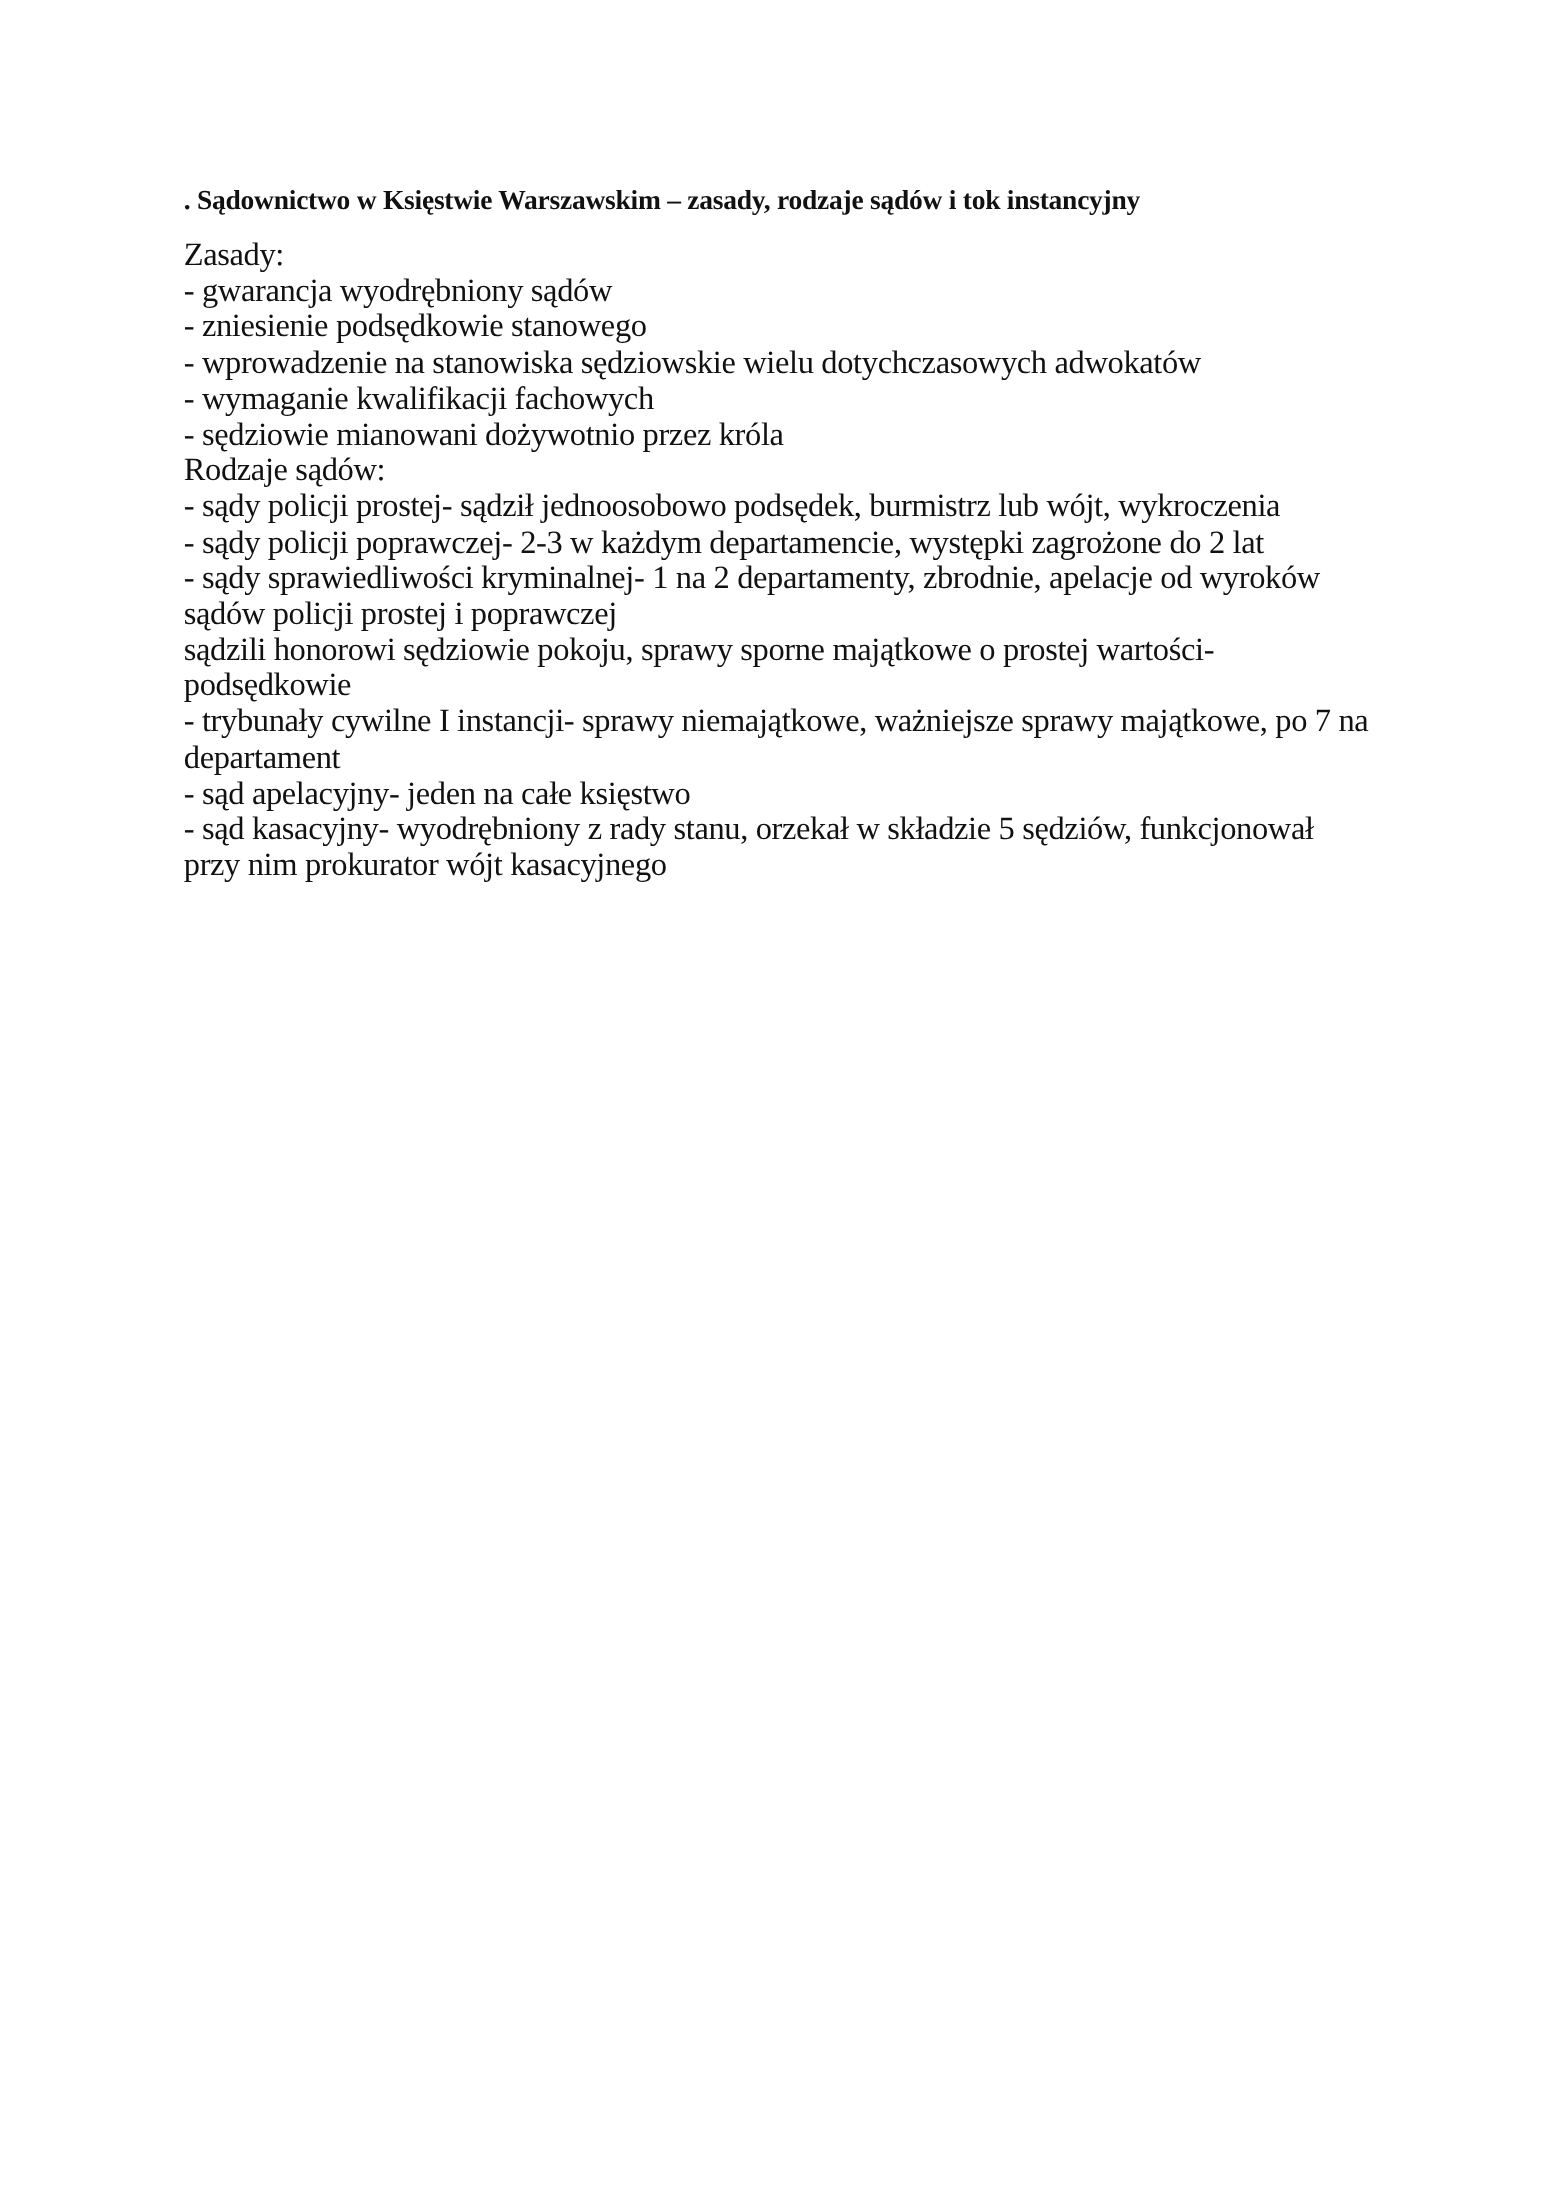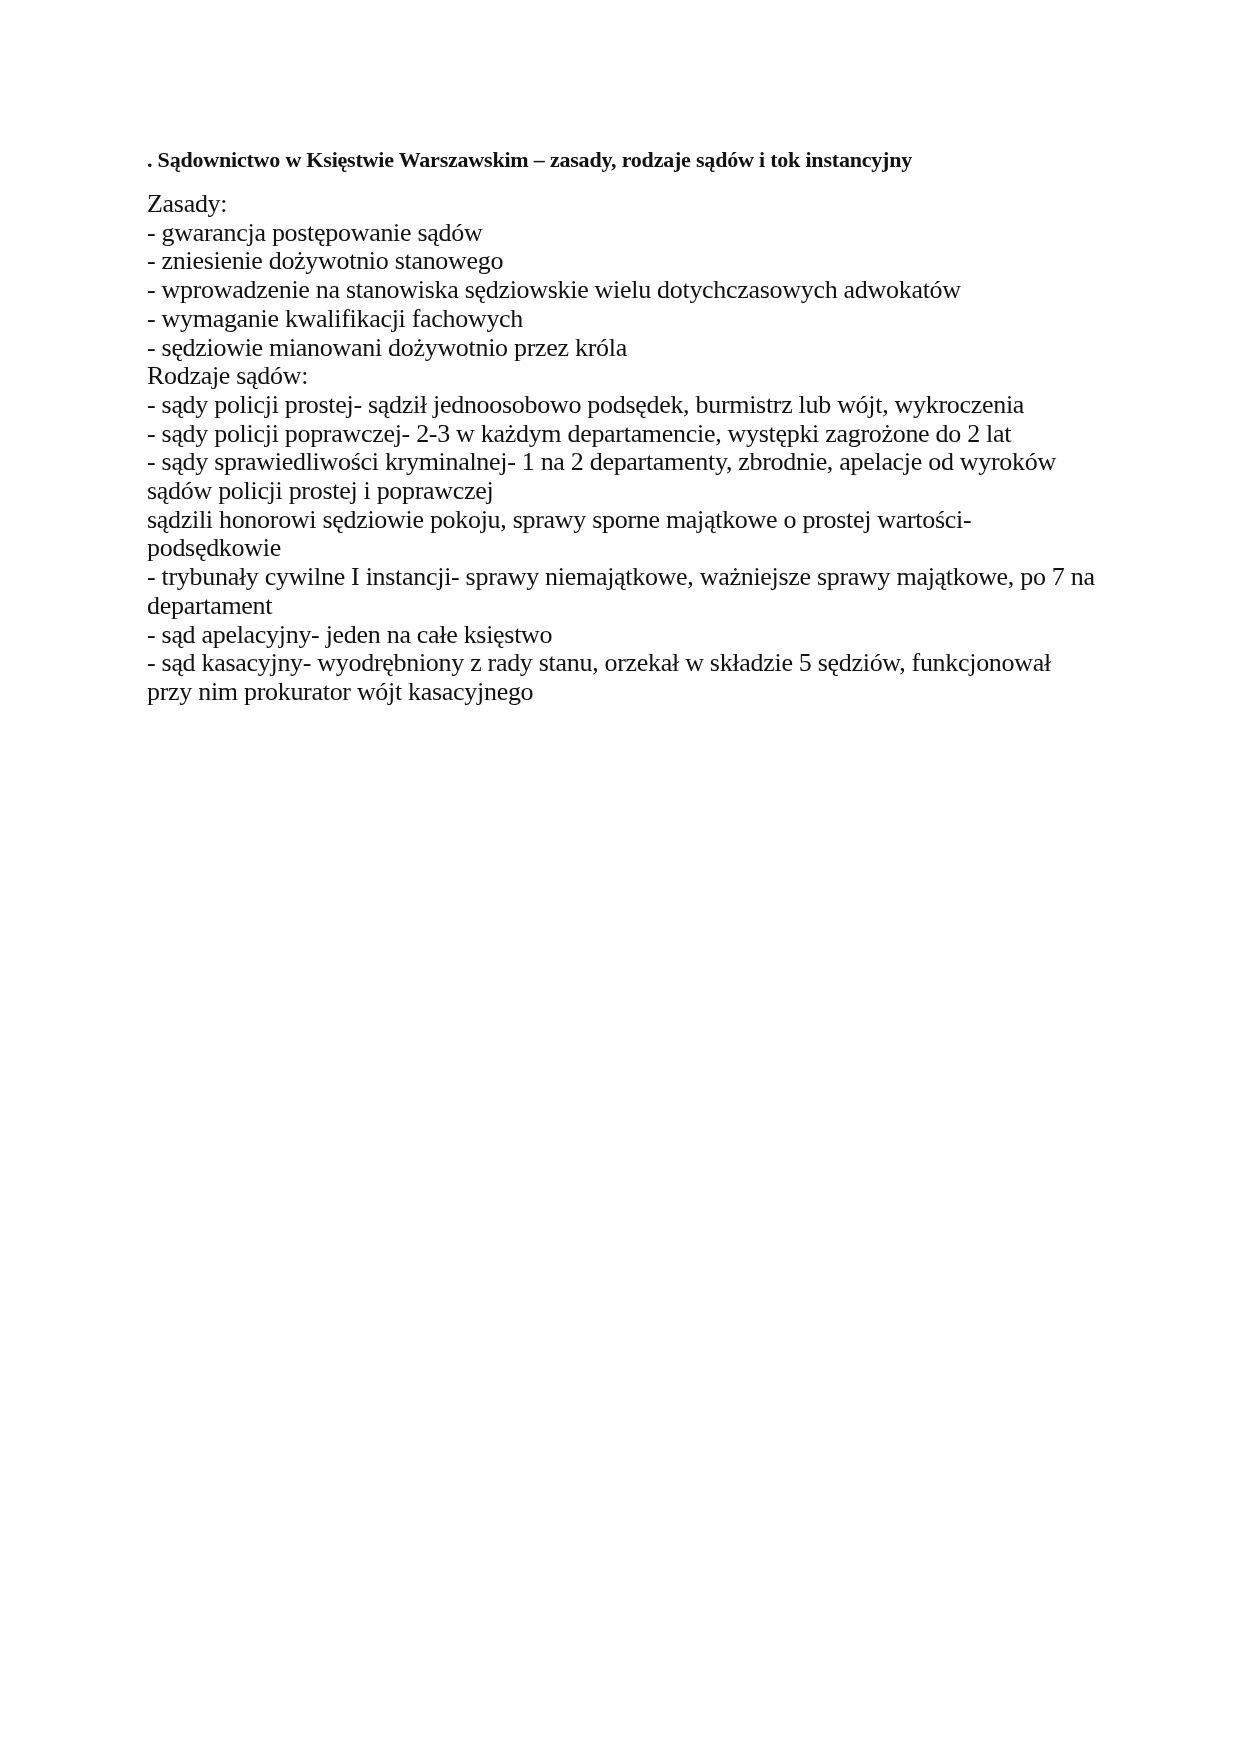--- a/index.html
+++ b/index.html
@@ -20,22 +20,22 @@
   }
 </style>
 </head>
 <body>
 
 <div class="page">
   <div class="doc">
     <div class="title">. Sądownictwo w Księstwie Warszawskim – zasady, rodzaje sądów i tok instancyjny</div>
     <div>
       <p class="line">Zasady:</p>
-      <p class="line">- gwarancja postępowanie sądów</p>
-      <p class="line">- zniesienie dożywotnio stanowego</p>
+      <p class="line">- gwarancja wyodrębniony sądów</p>
+      <p class="line">- zniesienie podsędkowie stanowego</p>
       <p class="line">- wprowadzenie na stanowiska sędziowskie wielu dotychczasowych adwokatów</p>
       <p class="line">- wymaganie kwalifikacji fachowych</p>
       <p class="line">- sędziowie mianowani dożywotnio przez króla</p>
       <p class="line">Rodzaje sądów:</p>
       <p class="line">- sądy policji prostej- sądził jednoosobowo podsędek, burmistrz lub wójt, wykroczenia</p>
       <p class="line">- sądy policji poprawczej- 2-3 w każdym departamencie, występki zagrożone do 2 lat</p>
       <p class="line">- sądy sprawiedliwości kryminalnej- 1 na 2 departamenty, zbrodnie, apelacje od wyroków</p>
       <p class="line">sądów policji prostej i poprawczej</p>
       <p class="line">sądzili honorowi sędziowie pokoju, sprawy sporne majątkowe o prostej wartości-</p>
       <p class="line">podsędkowie</p>

